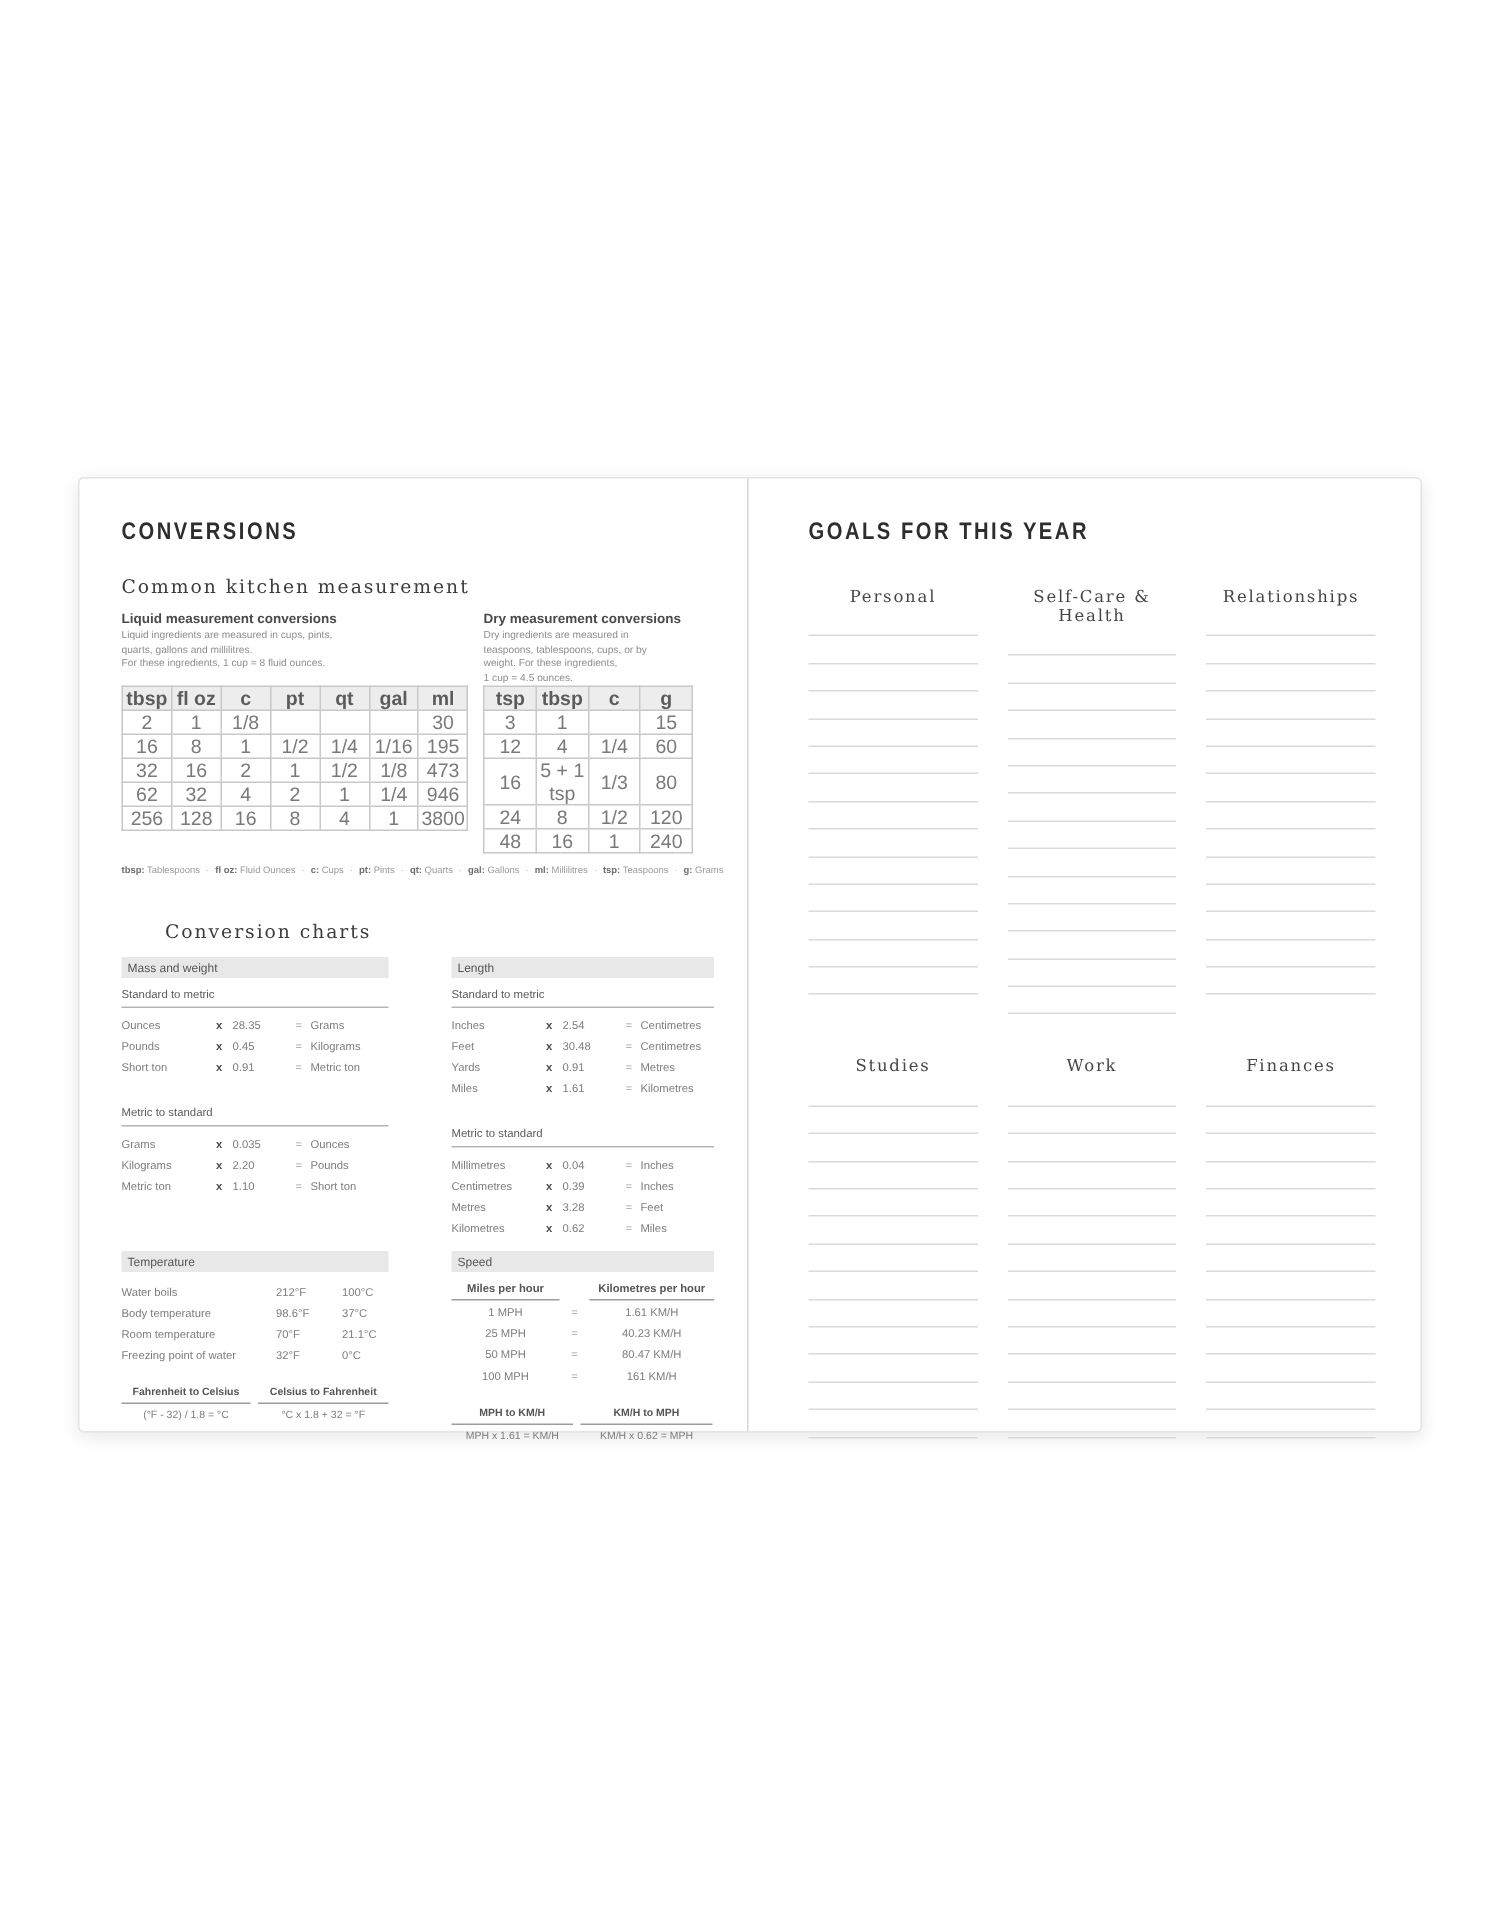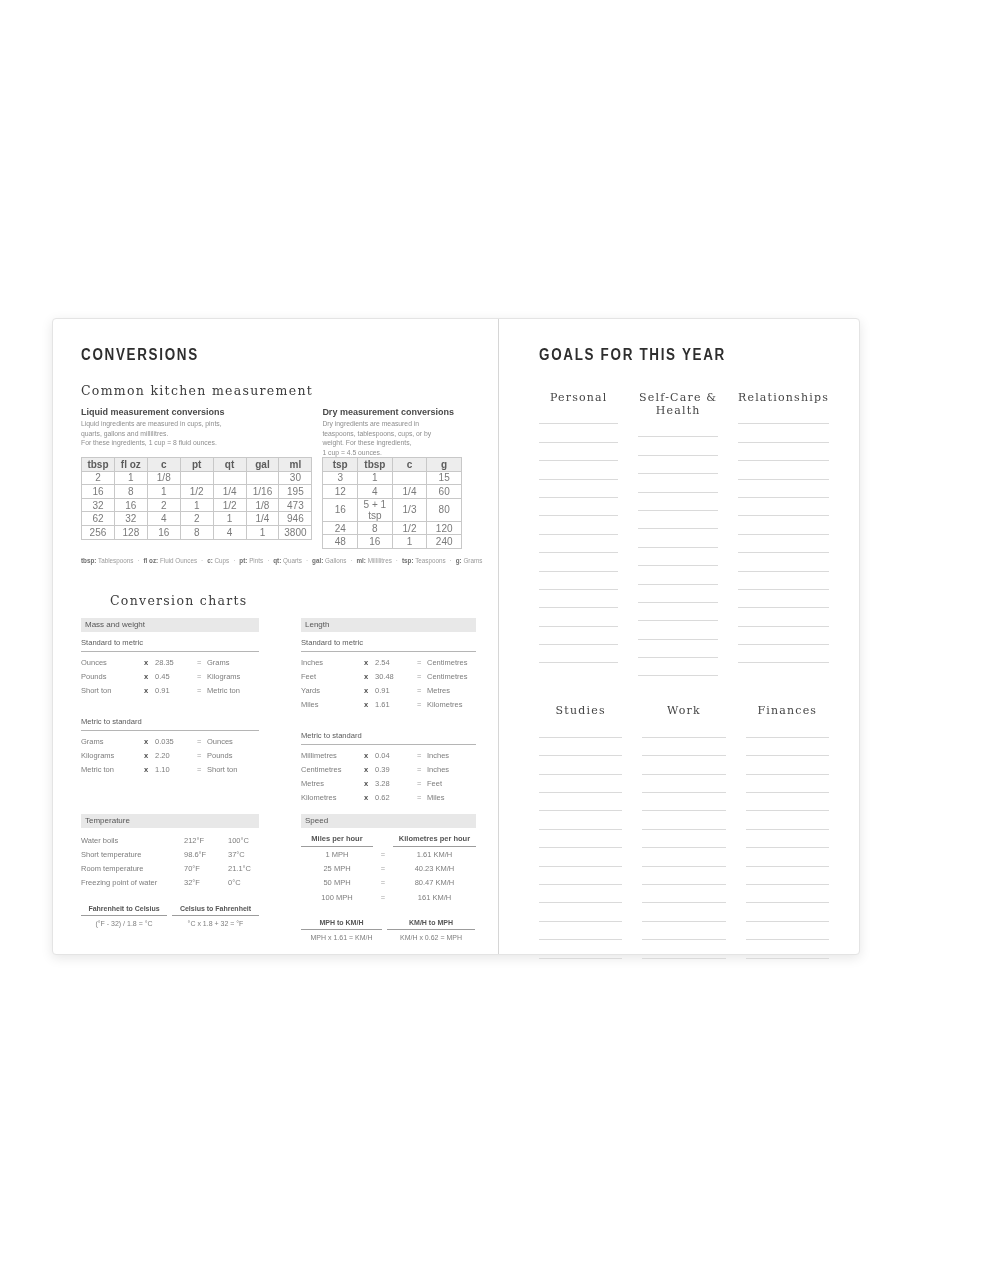--- a/index.html
+++ b/index.html
@@ -1,34 +1,34 @@
 <!DOCTYPE html>
 <html><head>
 <meta charset="utf-8">
 <style>
   * { margin:0; padding:0; box-sizing:border-box; }
   html,body { width:1000px; height:1278px; background:#ffffff; font-family:"Liberation Sans", sans-serif; }
-  .book { position:absolute; left:52px; top:318px; width:808px; height:637px; background:#fff;
+  .book { position:absolute; left:52px; top:318px; width:896px; height:637px; background:#fff;
           border:1px solid #e4e4e4; border-radius:4px; box-shadow:0 3px 12px rgba(0,0,0,0.10); display:flex; }
   .page { height:100%; }
   .page-left { width:446px; border-right:1px solid #d6d6d6; padding:27px 36px 0 28px; }
   .page-right { width:449px; padding:27px 30px 16px 40px; }
 
   .display-title { display:inline-block; font-weight:700; font-size:16px; letter-spacing:2px; color:#2e2e2e;
                    transform:scaleX(0.84); transform-origin:left; white-space:nowrap; }
   .serif-h { font-family:"DejaVu Serif", serif; font-size:12.5px; letter-spacing:1.3px; color:#3c3c3c; }
 
   .kitchen-heading { margin-top:19px; }
   .kitchen-cols { display:flex; gap:10px; margin-top:9px; }
   .kcol-liquid { width:232px; }
   .kcol-dry { width:140px; }
   .kcol h3 { font-size:9px; font-weight:700; color:#4a4a4a; margin-bottom:2px; }
   .desc { font-size:6.8px; line-height:9.5px; color:#8e8e8e; white-space:pre-line; height:38px; }
 
-  table.conv { width:100%; border-collapse:collapse; font-size:10px; color:#7a7a7a; table-layout:fixed; }
+  table.conv { width:100%; border-collapse:collapse; font-size:13px; color:#7a7a7a; table-layout:fixed; }
   table.conv th, table.conv td { border:1px solid #c8c8c8; text-align:center; height:13.6px; padding:0 1px; }
   table.conv th { background:#ededed; color:#5c5c5c; font-weight:700; }
 
   .footnote { margin-top:8px; font-size:6.3px; color:#9a9a9a; white-space:nowrap; }
   .fn b { color:#6e6e6e; font-weight:700; }
   .fn::after { content:"·"; margin:0 4px; color:#b5b5b5; }
   .fn:last-child::after { content:""; margin:0; }
 
   .charts-heading { margin-top:29px;margin-left:29px; }
   .charts-grid { display:grid; grid-template-columns:178px 175px; column-gap:42px; grid-template-rows:196px auto; margin-top:10px; }
@@ -306,21 +306,21 @@
 
       <div>
         <div class="band">Temperature</div>
         <div class="trows">
           <div class="trow">
               <span>Water boils</span>
               <span>212°F</span>
               <span>100°C</span>
             </div>
           <div class="trow">
-              <span>Short temperature</span>
+              <span>Body temperature</span>
               <span>98.6°F</span>
               <span>37°C</span>
             </div>
           <div class="trow">
               <span>Room temperature</span>
               <span>70°F</span>
               <span>21.1°C</span>
             </div>
           <div class="trow">
               <span>Freezing point of water</span>

